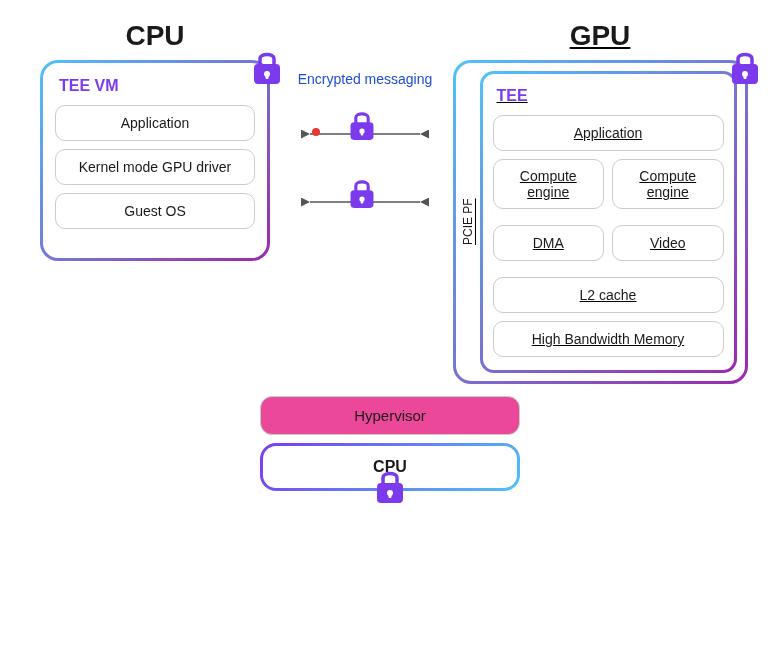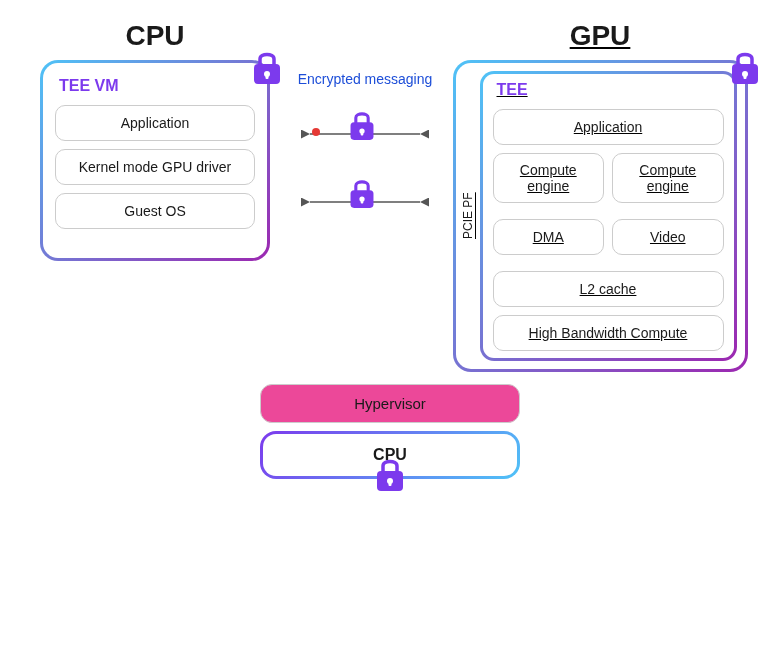--- a/index.html
+++ b/index.html
@@ -253,40 +253,40 @@
             ">PCIE PF</div>
 
             <div style="
               flex:1;
               border-radius: 14px;
               padding: 3px;
               background: linear-gradient(135deg, #4fc3f7, #9c27b0);
               margin: 8px 8px 8px 0;
               position:relative;
             ">
-              <div style="background:#fff; border-radius:11px; padding:7px 10px;">
+              <div style="background:#fff; border-radius:11px; padding:13px 10px;">
                 <div class="tee-vm-label">TEE</div>
 
                 <div class="component-box" style="margin-bottom:8px;">Application</div>
 
                 <div class="gpu-grid-row">
                   <div class="component-box" style="margin-bottom:0;">Compute engine</div>
                   <div class="component-box" style="margin-bottom:0;">Compute engine</div>
                 </div>
                 <div style="height:8px;"></div>
 
                 <div class="gpu-grid-row">
                   <div class="component-box" style="margin-bottom:0;">DMA</div>
                   <div class="component-box" style="margin-bottom:0;">Video</div>
                 </div>
                 <div style="height:8px;"></div>
 
                 <div class="component-box gpu-full-row">L2 cache</div>
 
-                <div class="component-box" style="margin-bottom:0;">High Bandwidth Compute</div>
+                <div class="component-box" style="margin-bottom:0;">High Bandwidth Memory</div>
               </div>
             </div>
           </div>
         </div>
 
         <div style="position:absolute; top:-14px; right:-14px;">
           <svg width="34" height="40" viewBox="0 0 34 40">
             <rect x="4" y="18" width="26" height="20" rx="4" fill="#7c3aed"></rect>
             <path d="M10 18 V13 C10 7 24 7 24 13 V18" fill="none" stroke="#7c3aed" stroke-width="3.5" stroke-linecap="round"></path>
             <circle cx="17" cy="28" r="3" fill="white"></circle>

